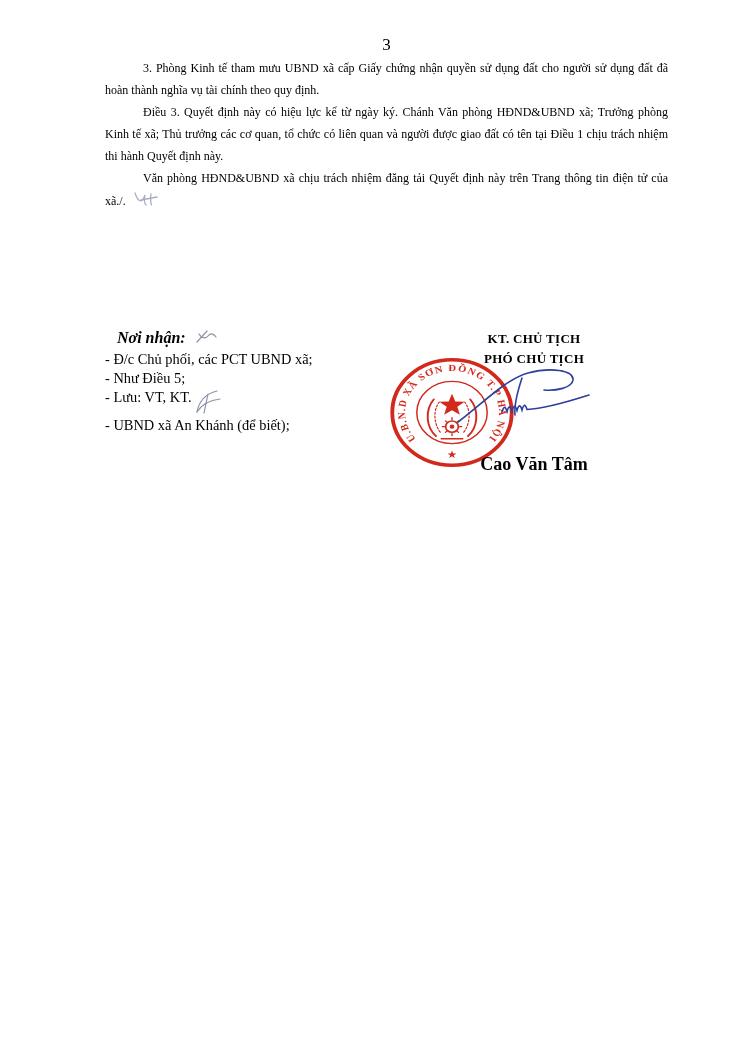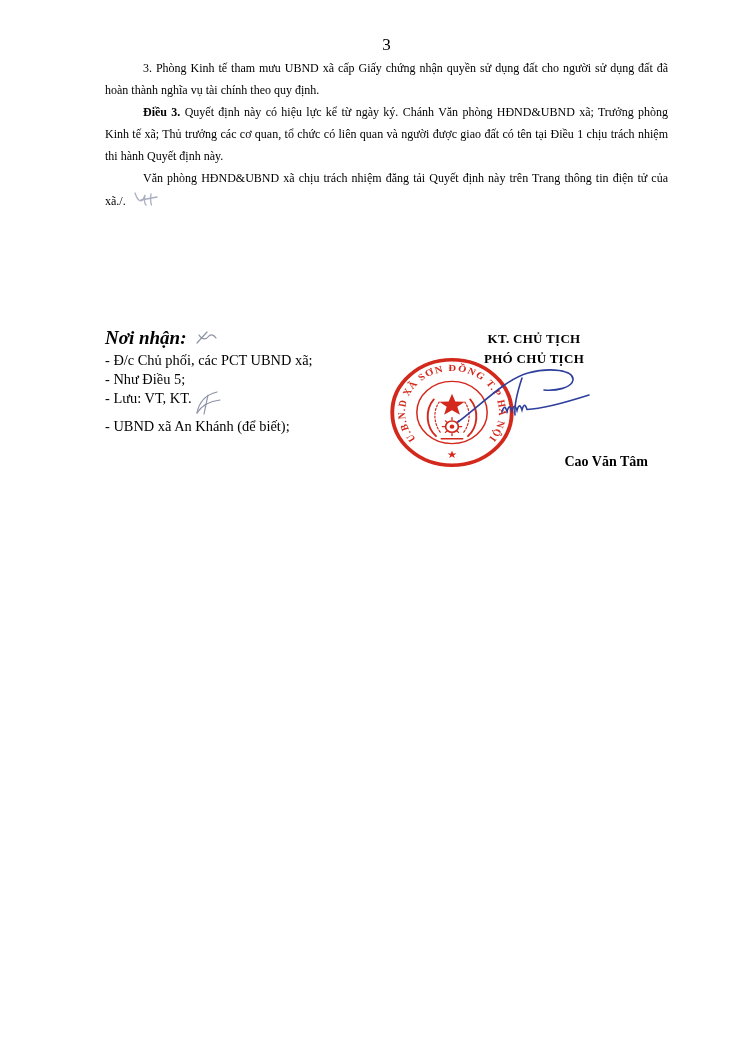--- a/index.html
+++ b/index.html
@@ -19,34 +19,35 @@
     font-size: 17px;
   }
   .body-text {
     position: absolute;
     top: 57px; left: 105px; right: 72px;
     font-size: 12px;
     line-height: 22px;
     text-align: justify;
   }
   .para { margin: 0; text-indent: 38px; }
-  .lead-bold { font-weight: bold; }
+  .lead-bold { font-weight: normal; }
   .mark-inline { vertical-align: -4px; margin-left: 6px; }
   .recipients {
     position: absolute;
     left: 105px; top: 328px;
     width: 270px;
     font-size: 14.4px;
     line-height: 19px;
   }
   .recipients-head { margin-bottom: 2px; }
   .recipients-label {
     font-weight: bold;
     font-style: italic;
-    font-size: 19px;
+    font-size: 16px;
+    margin-left: 12px;
   }
   .nn-mark { vertical-align: -2px; margin-left: 8px; }
   .paraph-mark { vertical-align: -14px; margin-left: 1px; }
   .sign-titles {
     position: absolute;
     left: 420px; top: 329px; width: 228px;
     text-align: center;
     font-weight: bold;
     font-size: 13px;
     line-height: 19.5px;
@@ -58,23 +59,23 @@
     width: 128px; height: 113px;
   }
   .signature {
     position: absolute;
     left: 452px; top: 364px;
     width: 142px; height: 66px;
   }
   .signer-name {
     position: absolute;
     left: 420px; top: 454px; width: 228px;
-    text-align: right;
+    text-align: center;
     font-weight: bold;
-    font-size: 14px;
+    font-size: 18px;
   }
   svg { display: inline-block; }
 </style>
 </head>
 <body>
 
 <div class="page">
 
   <div class="page-number">3</div>
 

